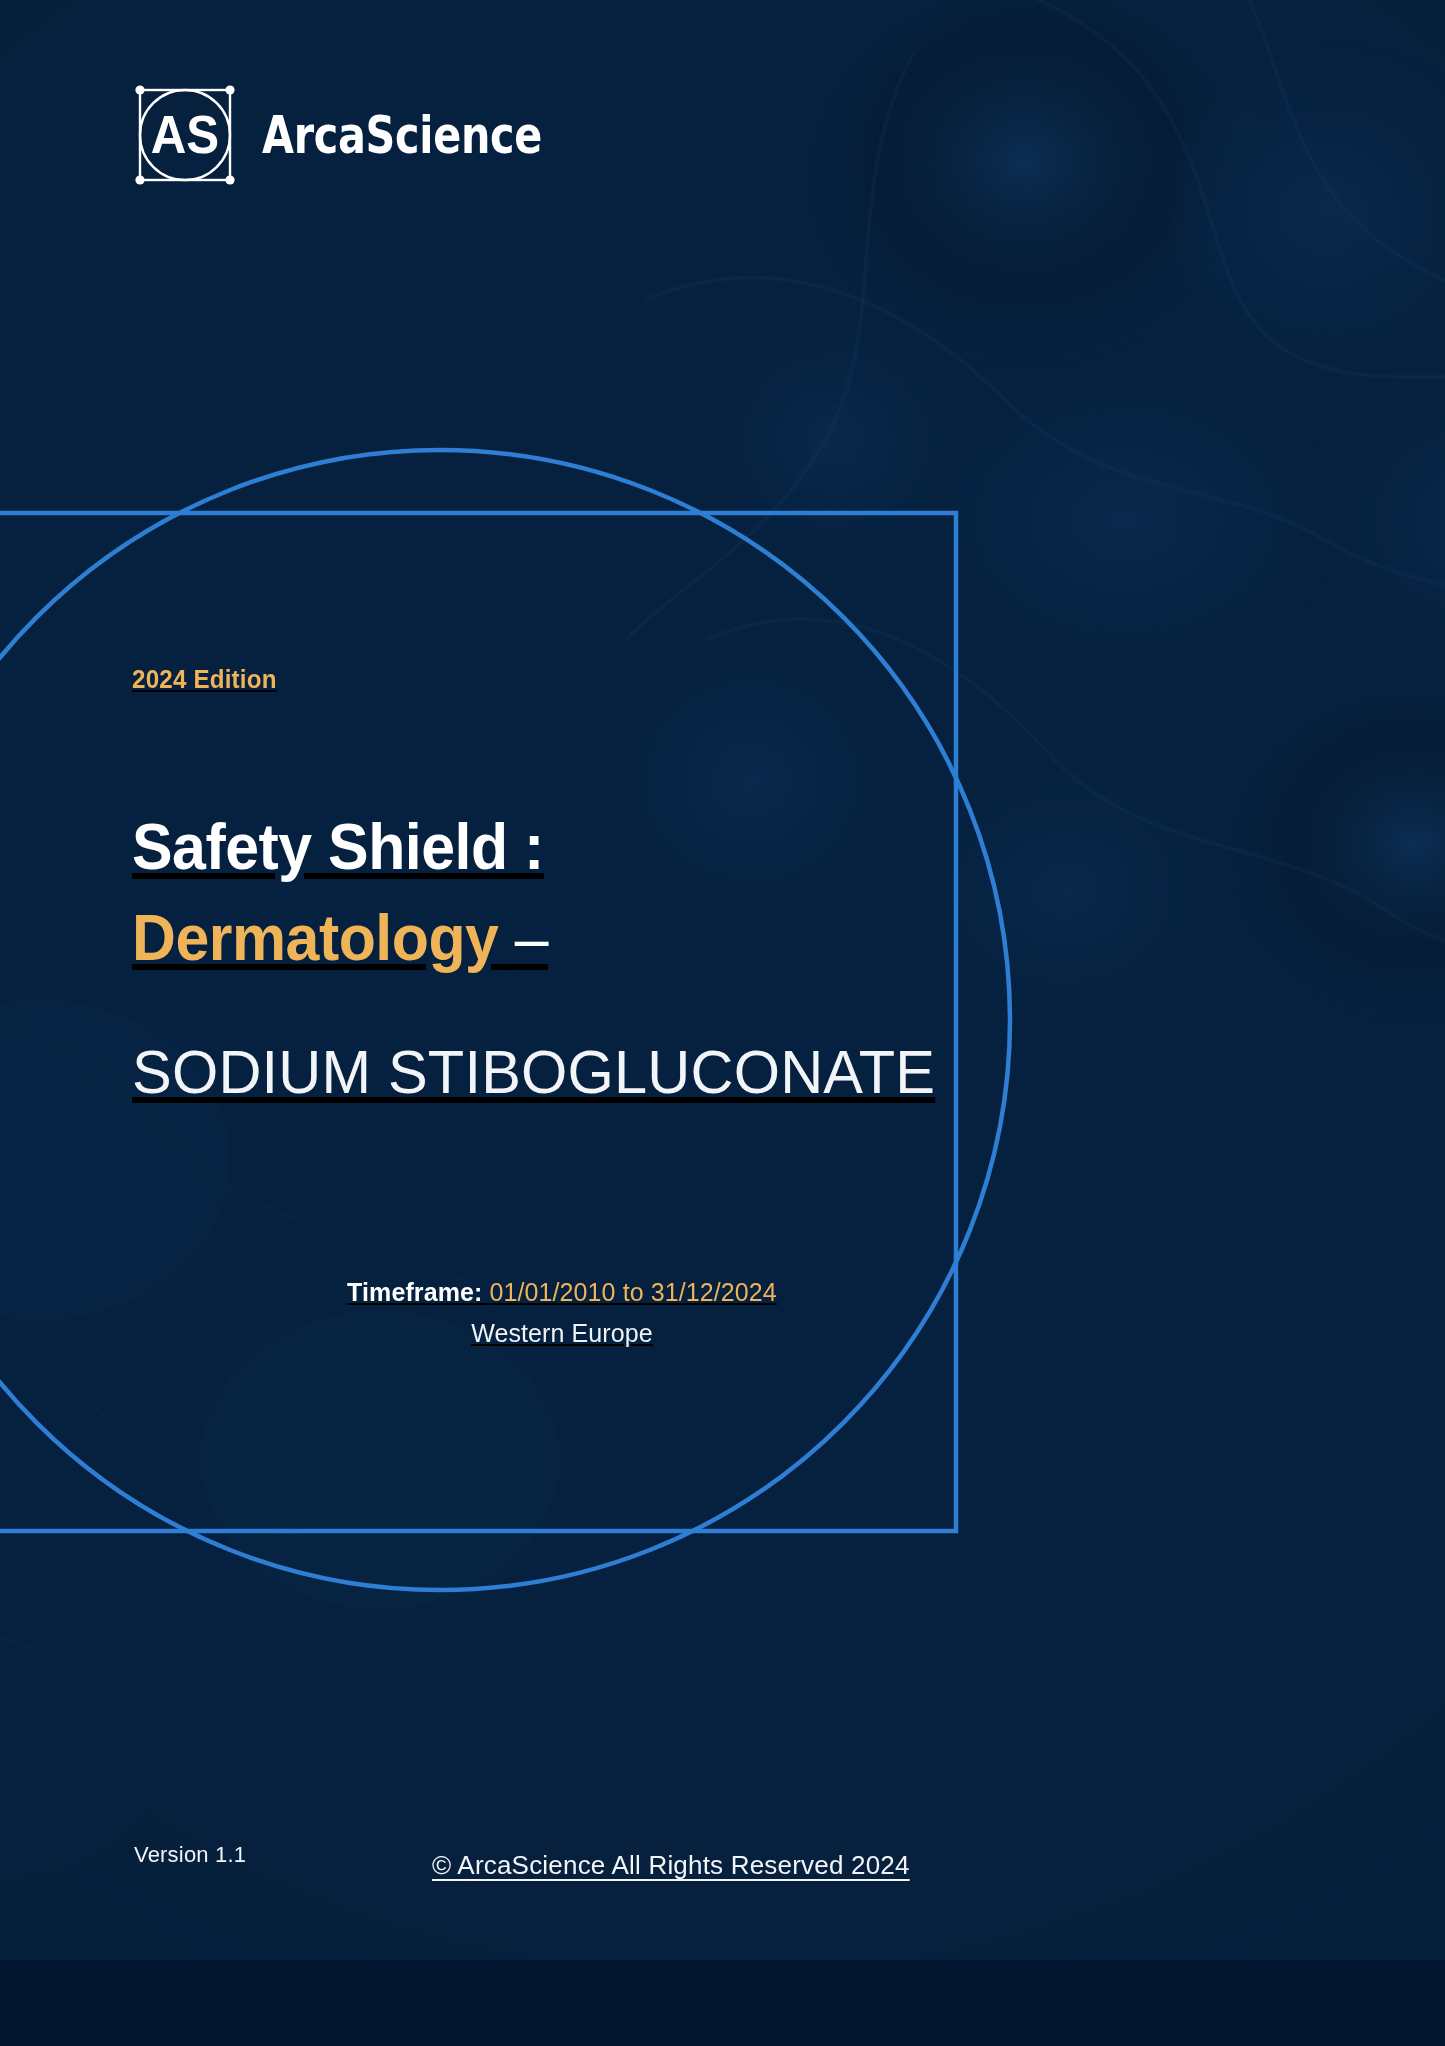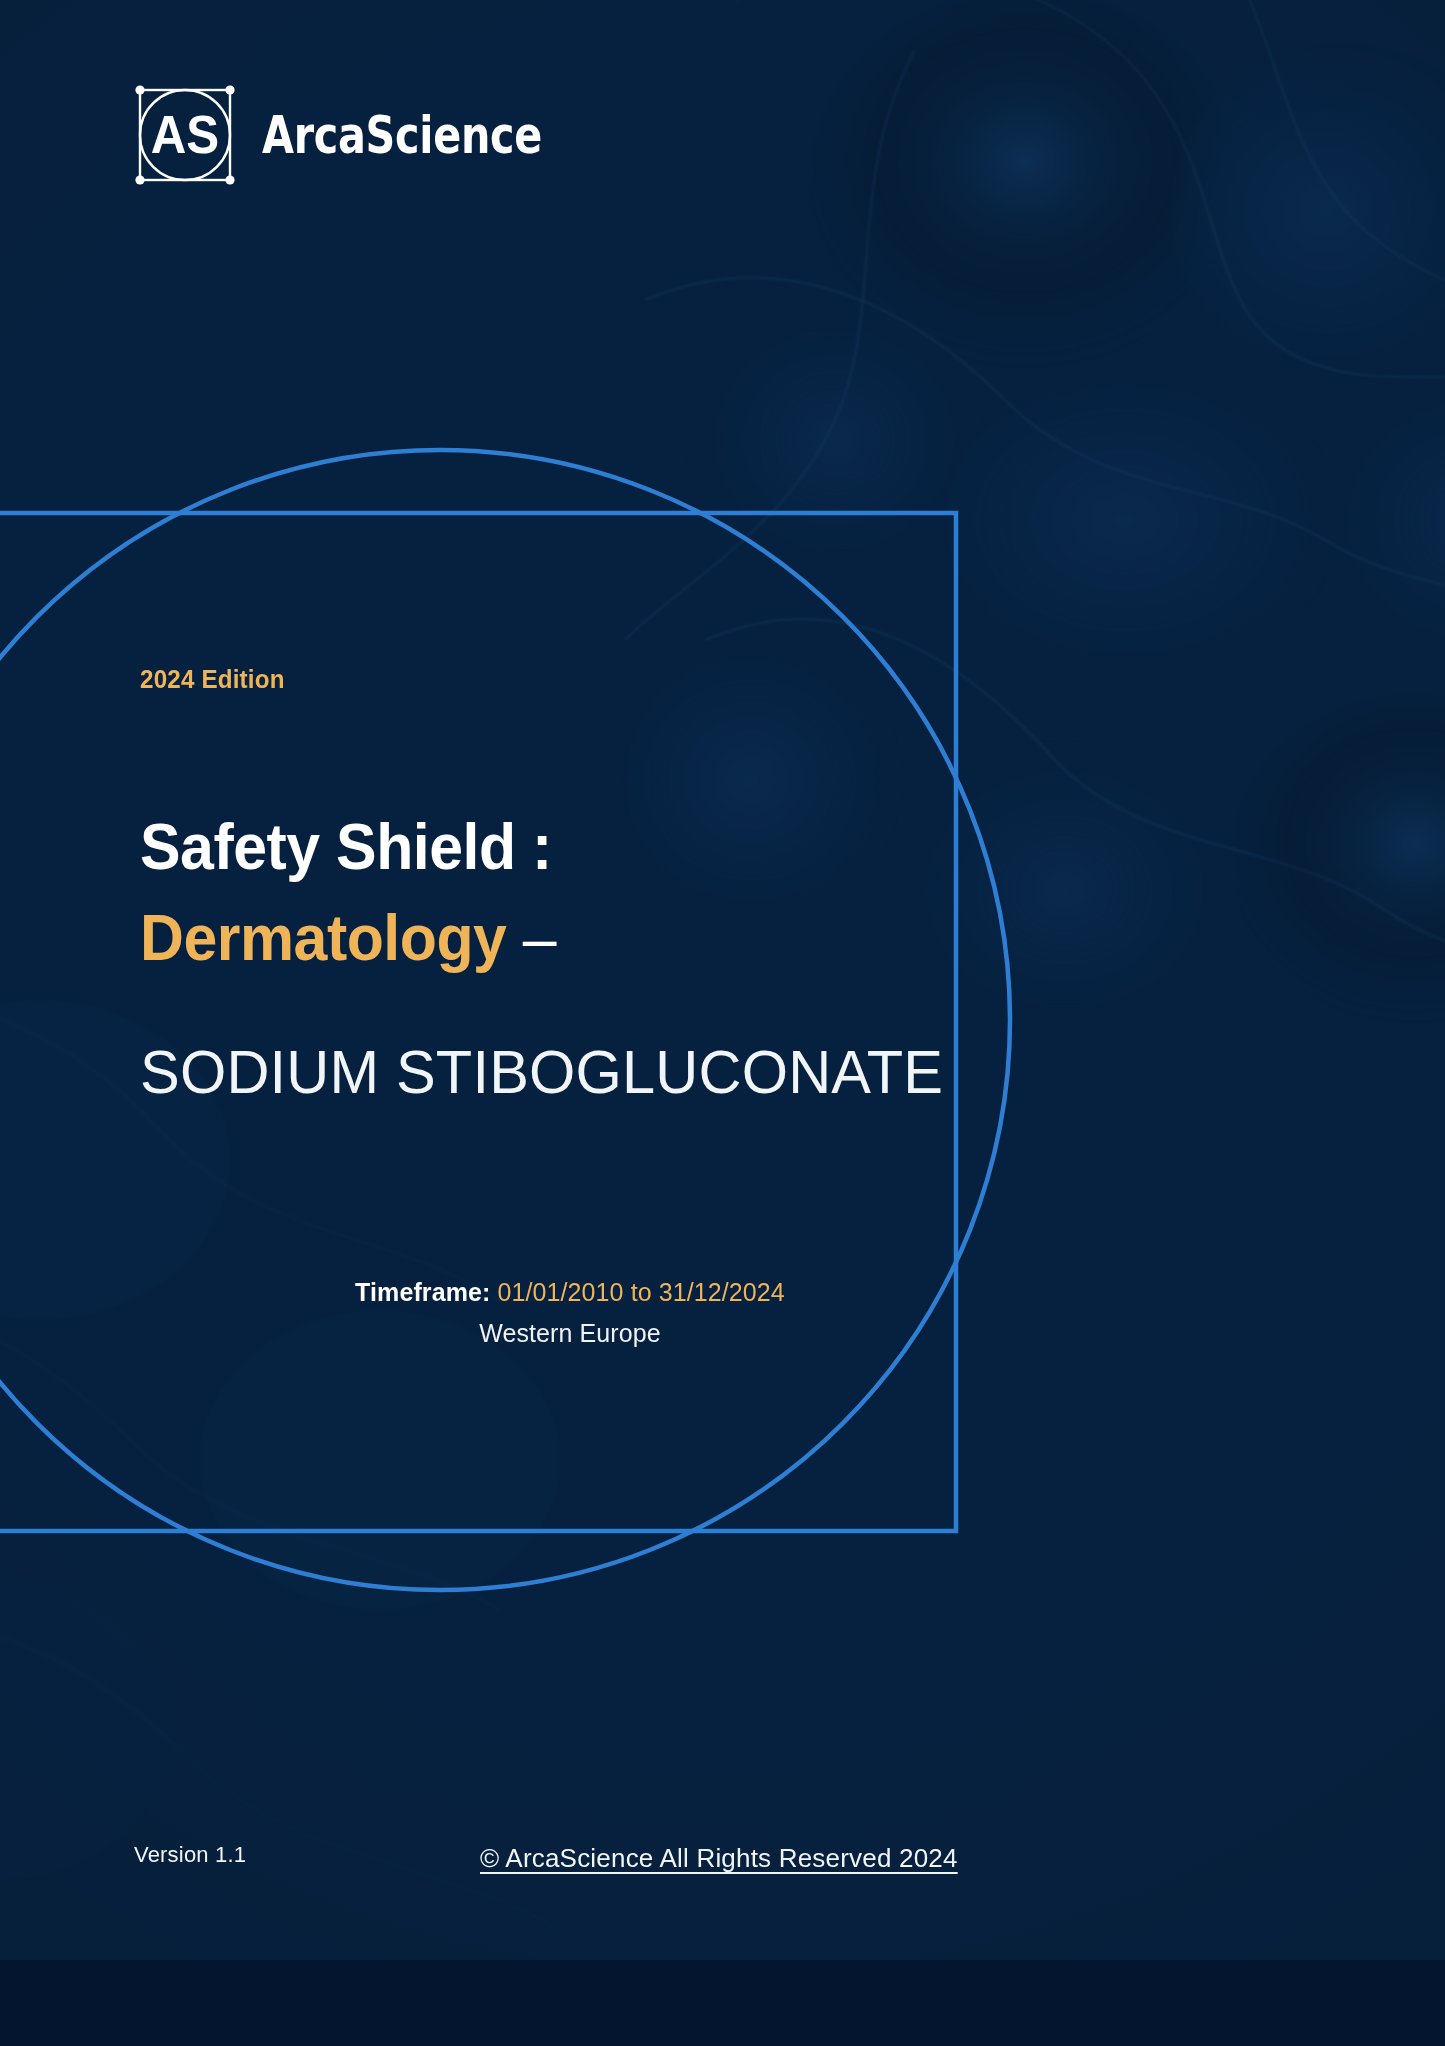--- a/index.html
+++ b/index.html
@@ -87,23 +87,24 @@
     line-height: 1;
     font-family: "DejaVu Sans Condensed", "Liberation Sans Narrow", "Liberation Sans", sans-serif;
     transform: scaleX(0.90);
     transform-origin: left center;
     white-space: nowrap;
   }
 
   
   .content {
     position: absolute;
-    left: 140px;
+    left: 132px;
     top: 664px;
     width: 860px;
+    text-decoration: underline;
   }
   .edition {
     color: #efb358;
     font-size: 26px;
     font-weight: 700;
     letter-spacing: 0.2px;
     margin: 0 0 118px 0;
     transform: scaleX(0.93);
     transform-origin: left center;
   }
@@ -159,29 +160,28 @@
     left: 134px;
     top: 0;
     color: #f2f5f8;
     font-size: 22px;
     font-weight: 400;
     letter-spacing: 0.2px;
   }
   .copyright {
     position: absolute;
     left: 432px;
-    top: 1px;
+    top: 8px;
     color: #f2f5f8;
     font-size: 26px;
     font-weight: 400;
     letter-spacing: 0.2px;
     text-decoration: underline;
     text-underline-offset: 5px;
     cursor: pointer;
-    margin-left: 48px;
   }
 </style>
 </head>
 <body>
 
 <div class="page">
 
   <div class="bg-grad-fix"></div>
   <div class="bg-grad-main"></div>
 

